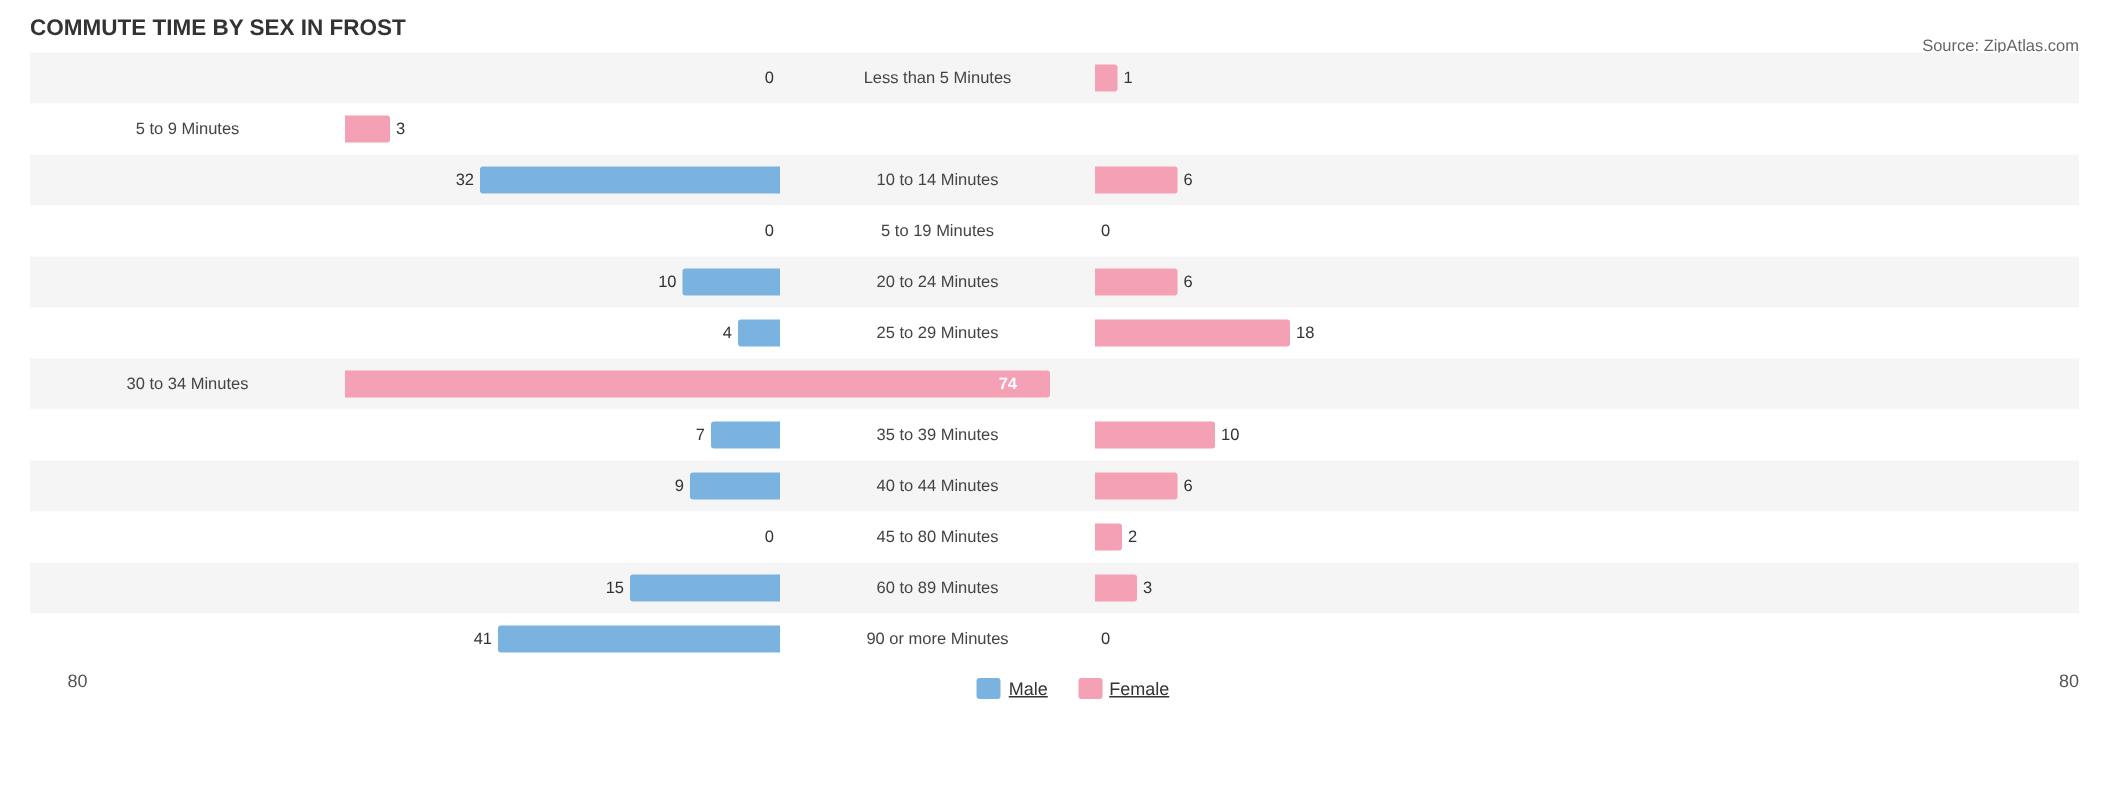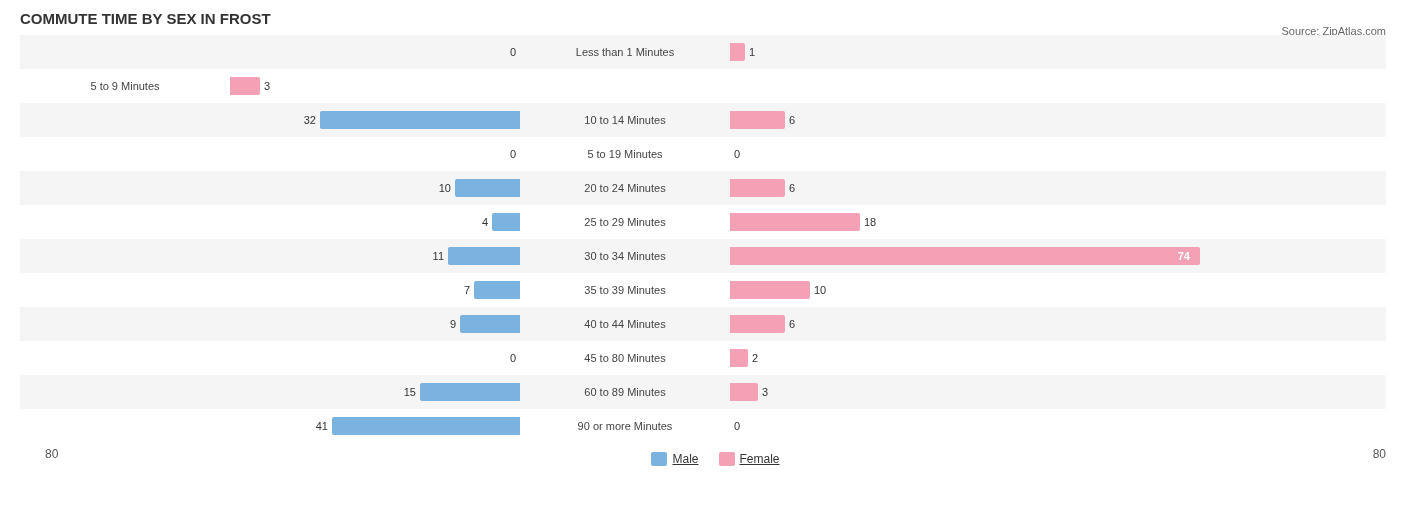--- a/index.html
+++ b/index.html
@@ -150,21 +150,21 @@
 <div class="chart-container">
   <div class="chart-title">COMMUTE TIME BY SEX IN FROST</div>
   <div class="source-label">Source: ZipAtlas.com</div>
 
   <div class="chart-area" id="chart-area">
 
   <div class="row">
         <div class="left-section">
           <span style="font-size: 11px; color: rgb(51, 51, 51); position: absolute; right: 0px; padding-right: 4px;">0</span>
         </div>
-        <div class="label-center">Less than 1 Minutes</div>
+        <div class="label-center">Less than 5 Minutes</div>
         <div class="right-section" style="position: relative;">
           <span style="font-size: 11px; color: rgb(51, 51, 51); position: absolute; left: 19px; z-index: 3;">1</span>
           <div class="bar-female" style="width: 15px;"></div>
         </div>
       </div>
       <div class="row">
         <div class="label-center">5 to 9 Minutes</div>
         <div class="right-section" style="position: relative;">
           <span style="font-size: 11px; color: rgb(51, 51, 51); position: absolute; left: 34px; z-index: 3;">3</span>
           <div class="bar-female" style="width: 30px;"></div>
@@ -206,28 +206,24 @@
           <span style="font-size: 11px; color: rgb(51, 51, 51); position: absolute; z-index: 3; right: 28px; padding-right: 4px;">4</span>
           <div class="bar-male" style="width: 28px; max-width: 460px;"></div>
         </div>
         <div class="label-center">25 to 29 Minutes</div>
         <div class="right-section" style="position: relative;">
           <span style="font-size: 11px; color: rgb(51, 51, 51); position: absolute; left: 134px; z-index: 3;">18</span>
           <div class="bar-female" style="width: 130px;"></div>
         </div>
       </div>
       <div class="row">
-        <div class="left-section" style="position: relative;">
-          <span style="font-size: 11px; color: rgb(51, 51, 51); position: absolute; z-index: 3; right: 72px; padding-right: 4px;">11</span>
-          <div class="bar-male" style="width: 72px; max-width: 460px;"></div>
-        </div>
         <div class="label-center">30 to 34 Minutes</div>
         <div class="right-section" style="position: relative;">
           <div class="bar-female" style="width: 470px;">
-            <span class="bubble-female" style="position: absolute; right: 4px; top: 50%; transform: translateY(-50%); z-index: 5; text-align: right;">74</span>
+            <span class="bubble-female" style="position: absolute; right: 16px; top: 50%; transform: translateY(-50%); z-index: 5; text-align: right;">74</span>
           </div>
         </div>
       </div>
       <div class="row">
         <div class="left-section" style="position: relative;">
           <span style="font-size: 11px; color: rgb(51, 51, 51); position: absolute; z-index: 3; right: 46px; padding-right: 4px;">7</span>
           <div class="bar-male" style="width: 46px; max-width: 460px;"></div>
         </div>
         <div class="label-center">35 to 39 Minutes</div>
         <div class="right-section" style="position: relative;">

